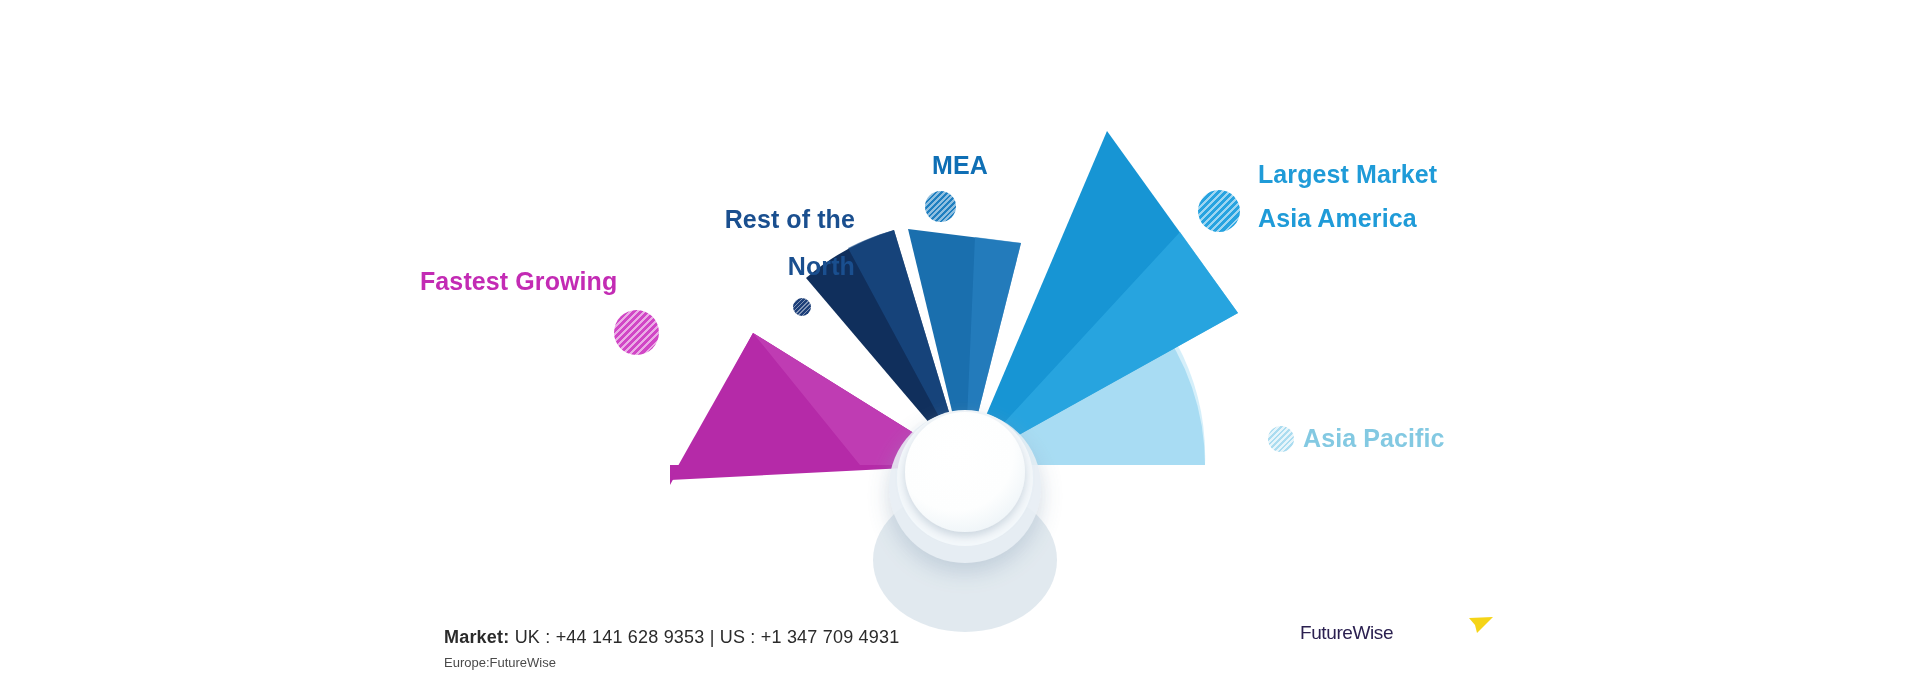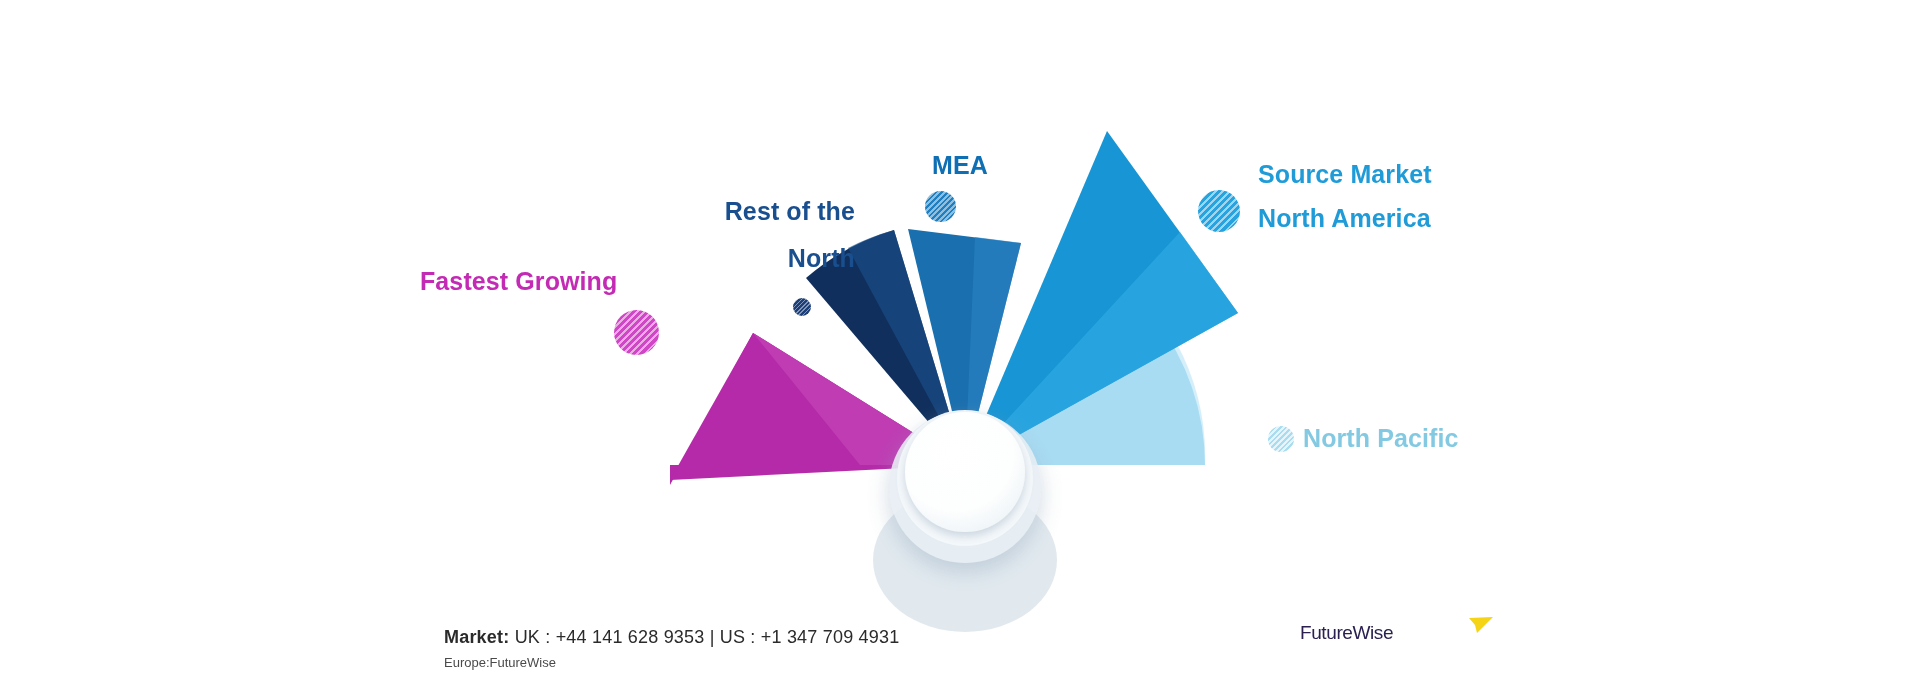--- a/index.html
+++ b/index.html
@@ -56,21 +56,21 @@
   .lbl-europe {
     left: 420px;
     top: 258px;
     width: 190px;
     color: #c32bb4;
     font-size: 25px;
     line-height: 47px;
   }
   .lbl-row {
     left: 640px;
-    top: 188px;
+    top: 196px;
     width: 215px;
     color: #1a4f8f;
     font-size: 25px;
     line-height: 47px;
   }
   .lbl-mea {
     left: 880px;
     top: 145px;
     width: 160px;
     color: #0f6fb5;
@@ -261,27 +261,27 @@
     <span class="ln">North</span>
   </div>
   <div class="marker m-row"></div>
 
   <div class="label center-stack lbl-mea">
     <span class="ln">MEA</span>
   </div>
   <div class="marker m-mea"></div>
 
   <div class="label right-stack lbl-na">
-    <span class="ln">Source Market</span>
-    <span class="ln">North America</span>
+    <span class="ln">Largest Market</span>
+    <span class="ln">Asia America</span>
   </div>
   <div class="marker m-na"></div>
 
   <div class="label right-stack lbl-ap">
-    <span class="ln">North Pacific</span>
+    <span class="ln">Asia Pacific</span>
   </div>
   <div class="marker m-ap"></div>
 
   <div class="footer-contact">
     <span class="c-label">Market:</span>
     <span class="c-val">UK : +44 141 628 9353  |  US :  +1 347 709 4931</span>
   </div>
   <div class="footer-source">Europe:FutureWise</div>
 
   <div class="logo">

